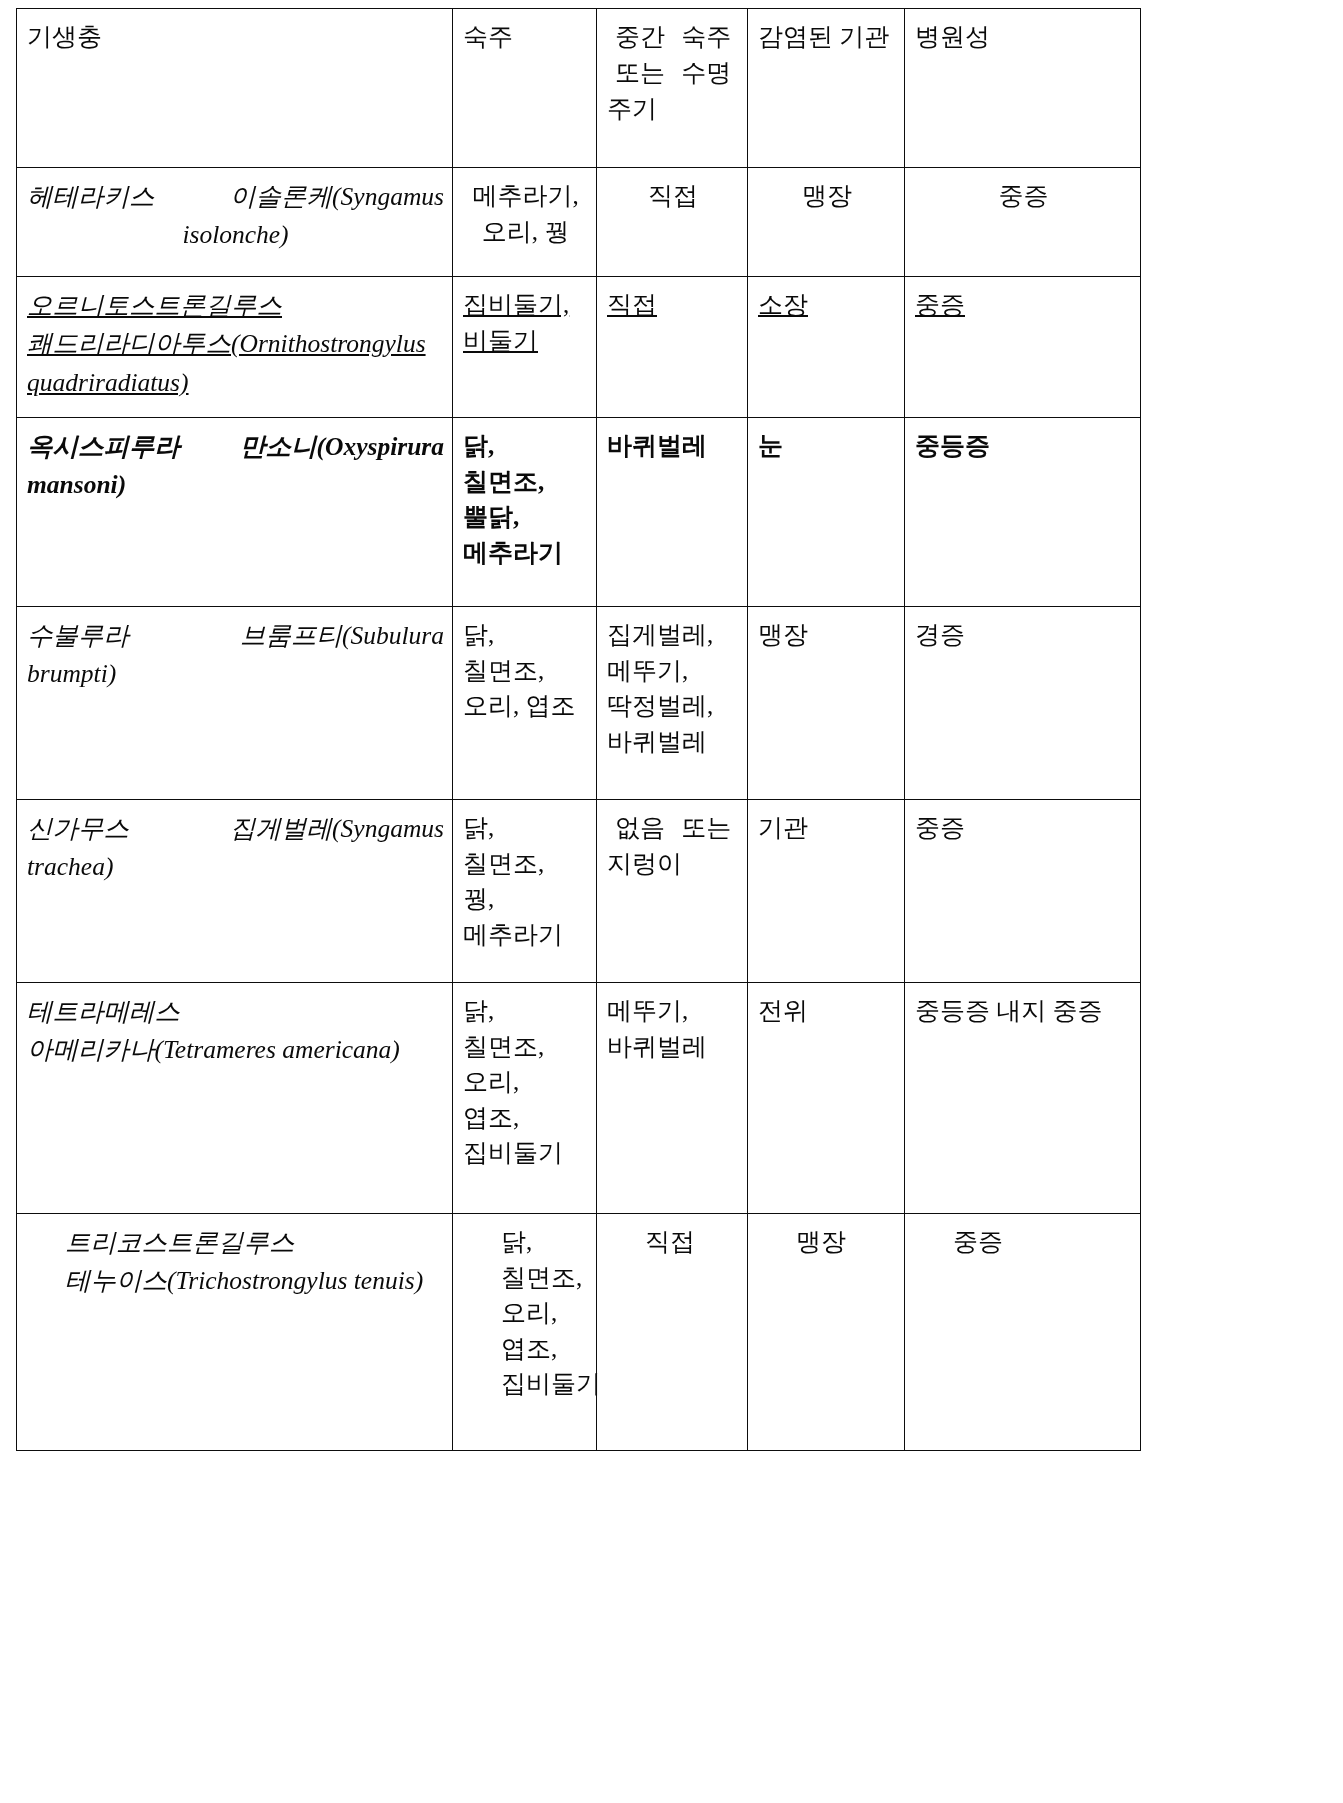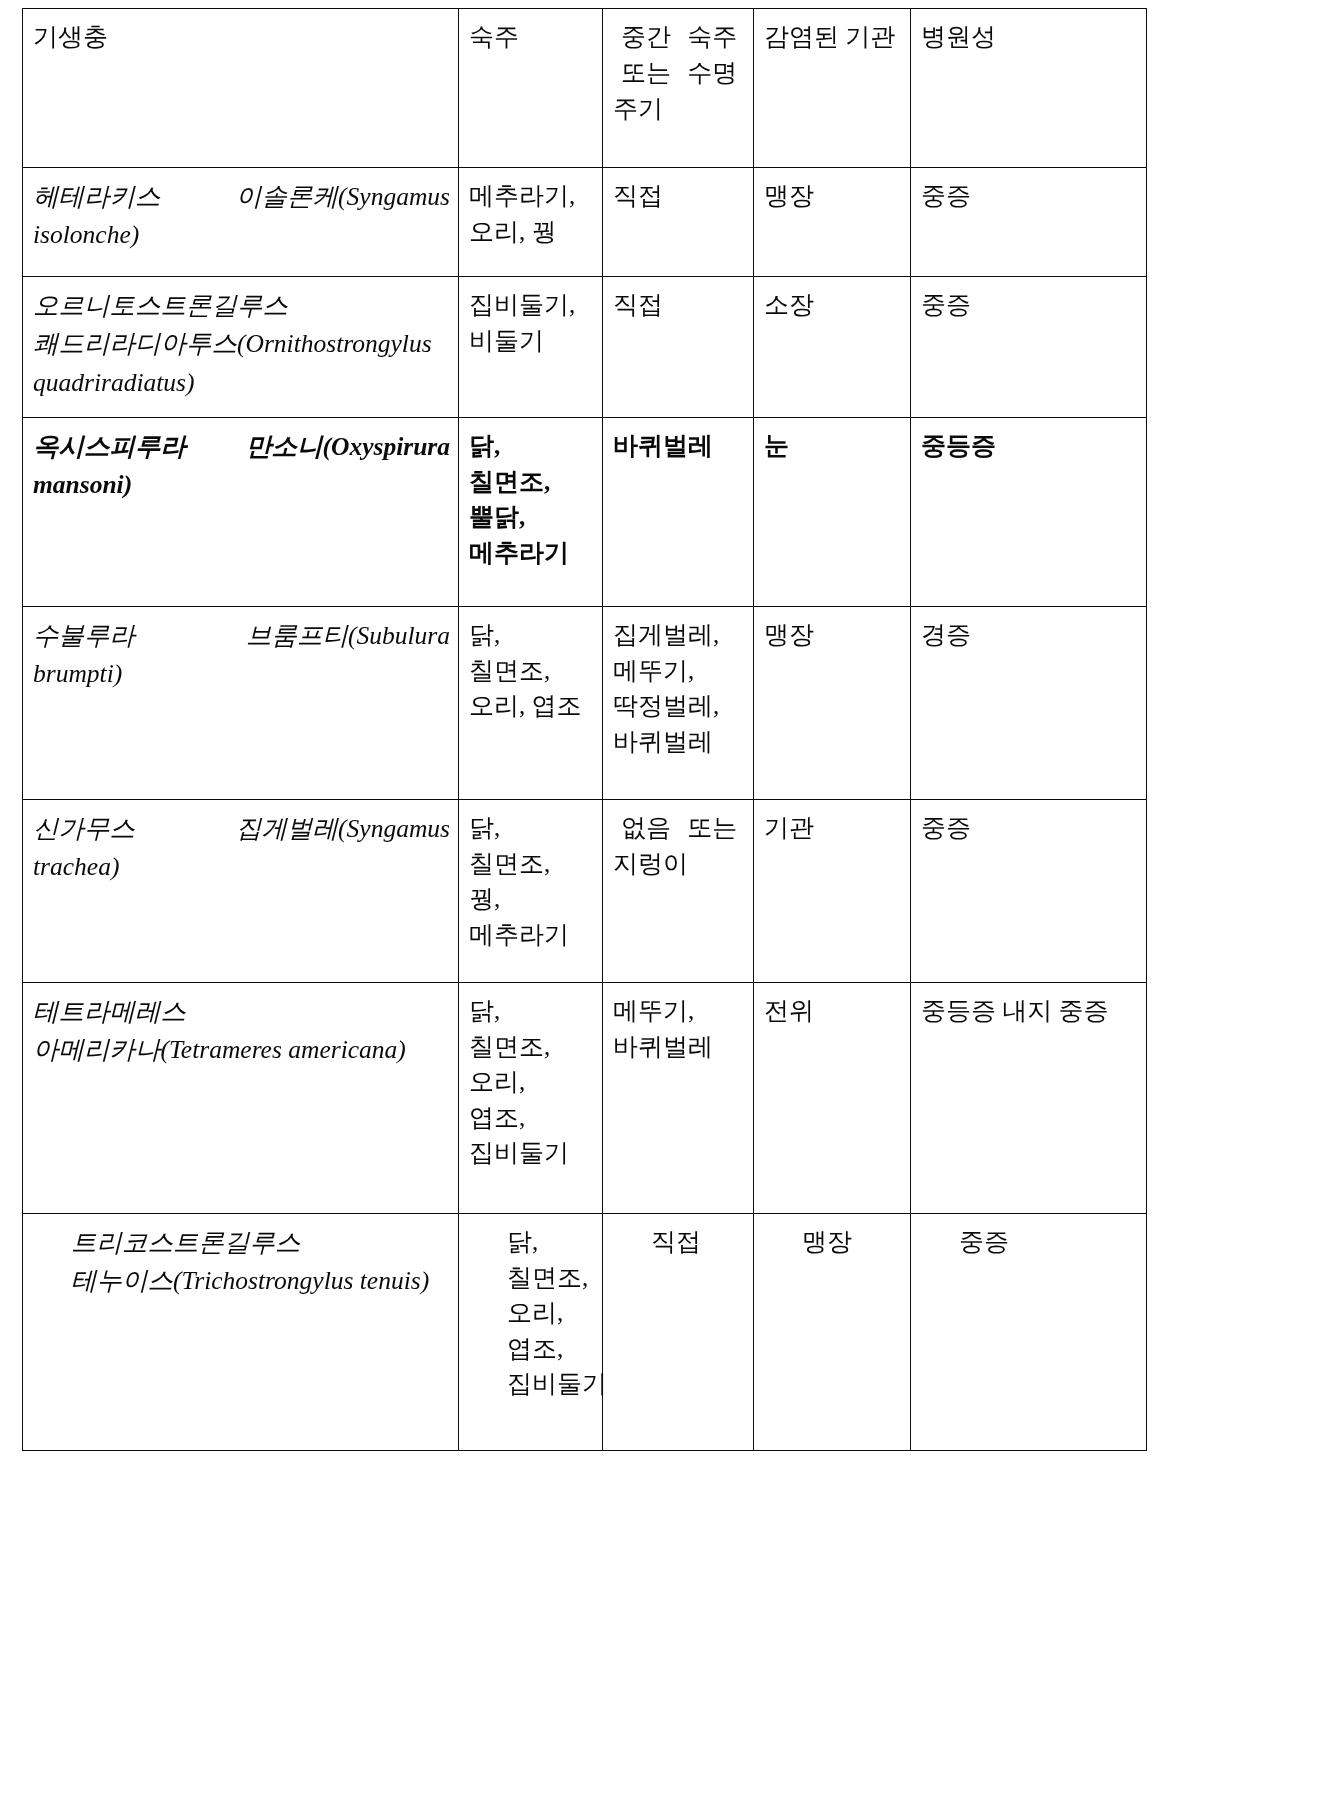--- a/index.html
+++ b/index.html
@@ -19,21 +19,21 @@
     position: relative;
     width: 1343px;
     height: 1803px;
     background: #ffffff;
     overflow: hidden;
   }
 
   
   #table-wrap {
     position: absolute;
-    left: 22px;
+    left: 16px;
     top: 8px;
     width: 1124px;
   }
 
   table.parasite-table {
     border-collapse: collapse;
     table-layout: fixed;
     width: 1124px;
     border: 0;
   }
@@ -97,22 +97,22 @@
     display: block;
   }
   .cell-lines .ln {
     display: block;
     white-space: nowrap;
   }
   
   .spaced { word-spacing: 10px; text-align: center; }
 
   
-  tr.r1 td { height: 86px; }
-  tr.r2 td { height: 118px; }
+  tr.r1 td { height: 86px; text-align: center; }
+  tr.r2 td { height: 118px; text-decoration: underline; }
   tr.r3 td { height: 166px; font-weight: bold; }
   tr.r4 td { height: 164px; }
   tr.r5 td { height: 170px; }
   tr.r6 td { height: 160px; }
   tr.r7 td { height: 208px; }
   tr.r8 td { height: 214px; padding-left: 48px; }
 
   
   #page { filter: saturate(0); }
 </style>

